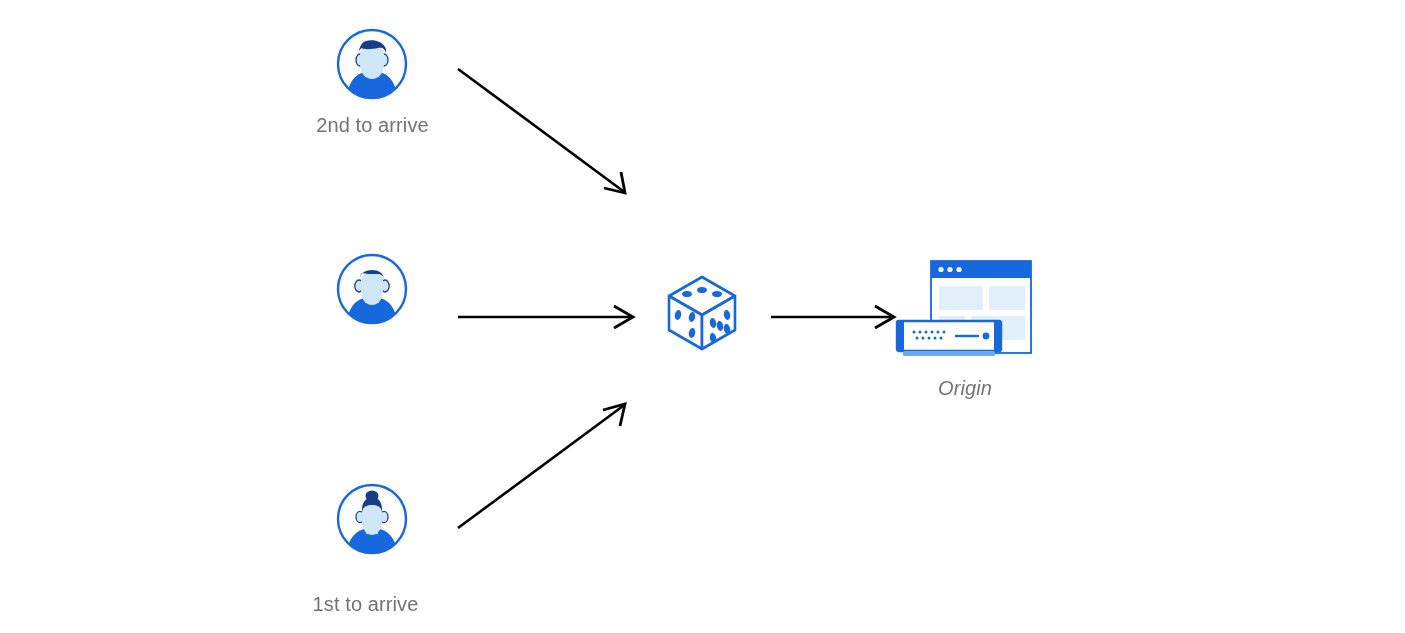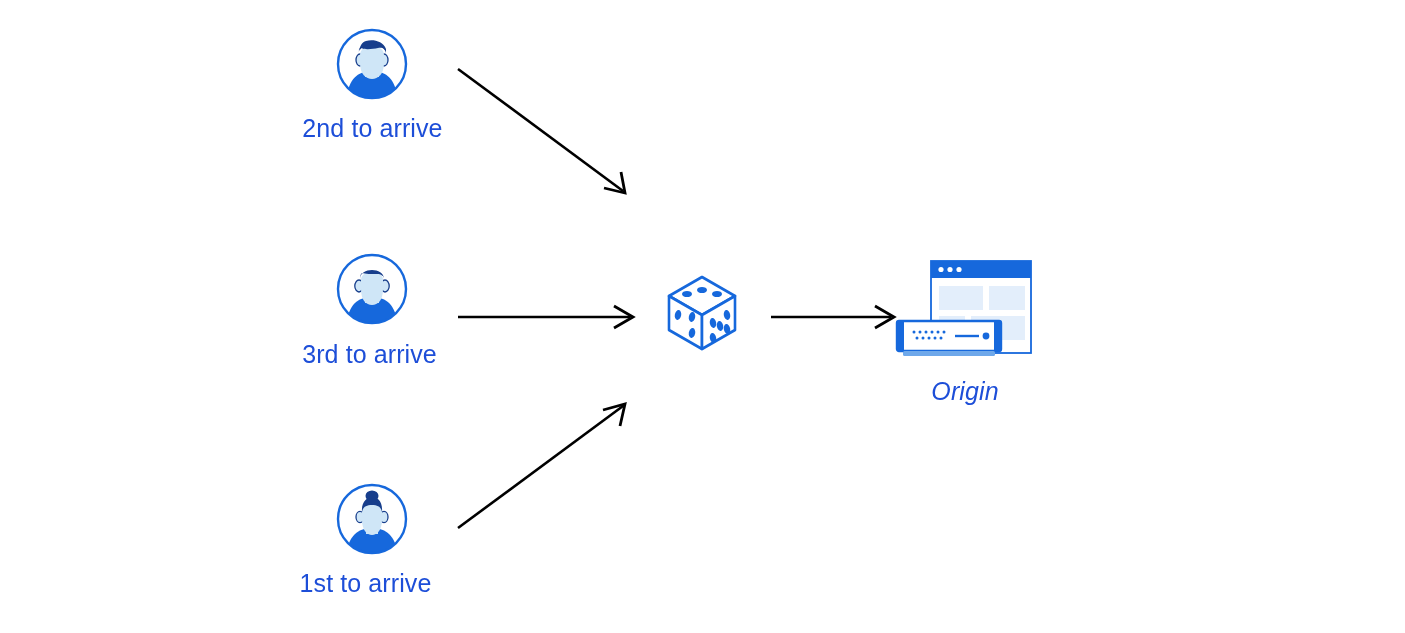--- a/index.html
+++ b/index.html
@@ -25,40 +25,40 @@
   .node {
     position: absolute;
   }
   .avatar-wrap {
     width: 74px;
     height: 74px;
   }
   .node-label {
     position: absolute;
     text-align: center;
-    font-size: 25px;
-    color: #1d4ed8;
+    font-size: 20px;
+    color: #737373;
     white-space: nowrap;
     font-family: "Liberation Sans", sans-serif;
     letter-spacing: 0.1px;
   }
   .arrow-layer {
     position: absolute;
     left: 0;
     top: 0;
     width: 1405px;
     height: 633px;
     pointer-events: none;
   }
   .client-1 { left: 335px; top: 27px; }
   .client-2 { left: 335px; top: 252px; }
   .client-3 { left: 335px; top: 482px; }
   .label-1 { left: 255px; top: 114px; width: 235px; }
   .label-2 { left: 252px; top: 340px; width: 235px; }
-  .label-3 { left: 248px; top: 569px; width: 235px; }
+  .label-3 { left: 248px; top: 593px; width: 235px; }
   .dice-node { left: 661px; top: 271px; width: 82px; height: 82px; }
   .origin-node { left: 893px; top: 258px; width: 142px; height: 105px; }
   .label-origin { left: 890px; top: 377px; width: 150px; font-style: italic; }
 </style>
 </head>
 <body>
 
 <div id="canvas">
 
   <svg class="arrow-layer" viewBox="0 0 1405 633" width="1405" height="633">
@@ -120,21 +120,20 @@
         <path d="M37 45 C21 45 13 55 11 74 L63 74 C61 55 53 45 37 45 Z" fill="#1668dc"></path>
         <path d="M30 40 L44 40 L44 51 L30 51 Z" fill="#cfe6f7"></path>
         <ellipse cx="24" cy="34" rx="4.2" ry="6" fill="#cfe6f7" stroke="#173e8c" stroke-width="1.3"></ellipse>
         <ellipse cx="50" cy="34" rx="4.2" ry="6" fill="#cfe6f7" stroke="#173e8c" stroke-width="1.3"></ellipse>
         <path d="M26 28 C26 17 48 17 48 28 L48 37 C48 48 43 53 37 53 C31 53 26 48 26 37 Z" fill="#cfe6f7"></path>
         <path d="M25 27 C25 15 49 15 49 27 C49 24 46 22 42 22 C37 22 30 22 27 21 C25.5 22 25 24 25 27 Z" fill="#173e8c"></path>
       </g>
       <circle cx="37" cy="37" r="34" fill="none" stroke="#1668dc" stroke-width="2.4"></circle>
     </svg>
   </div>
-  <div class="node-label label-2">3rd to arrive</div>
 
   <div class="node avatar-wrap client-3">
     <svg viewBox="0 0 74 74" width="74" height="74">
       <defs>
         <clipPath id="clipC">
             <circle cx="37" cy="37" r="34"></circle>
           </clipPath>
       </defs>
       <circle cx="37" cy="37" r="34" fill="#ffffff"></circle>
       <g clip-path="url(#clipC)">

